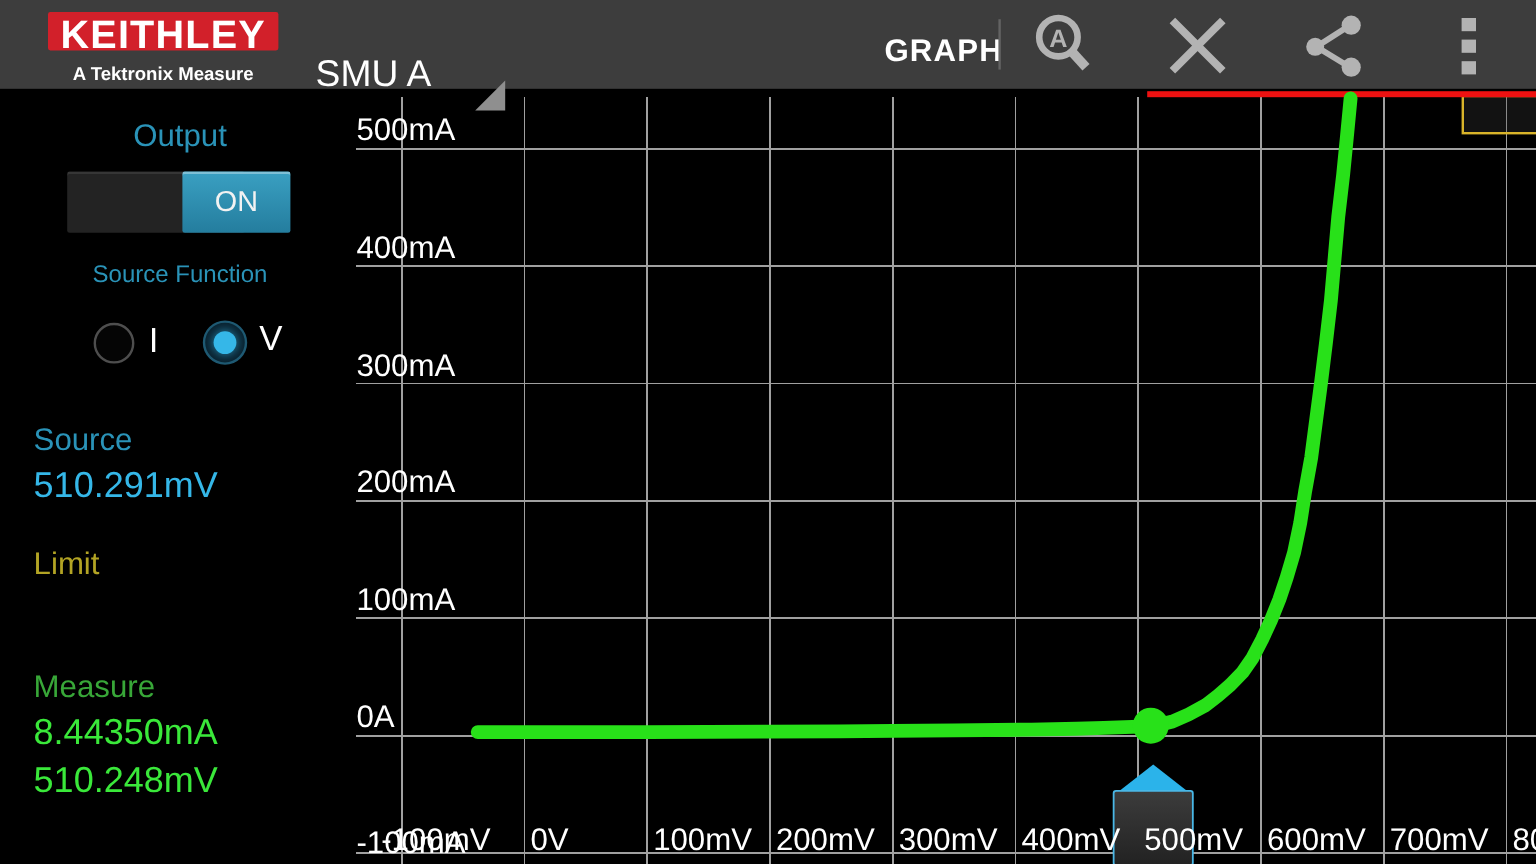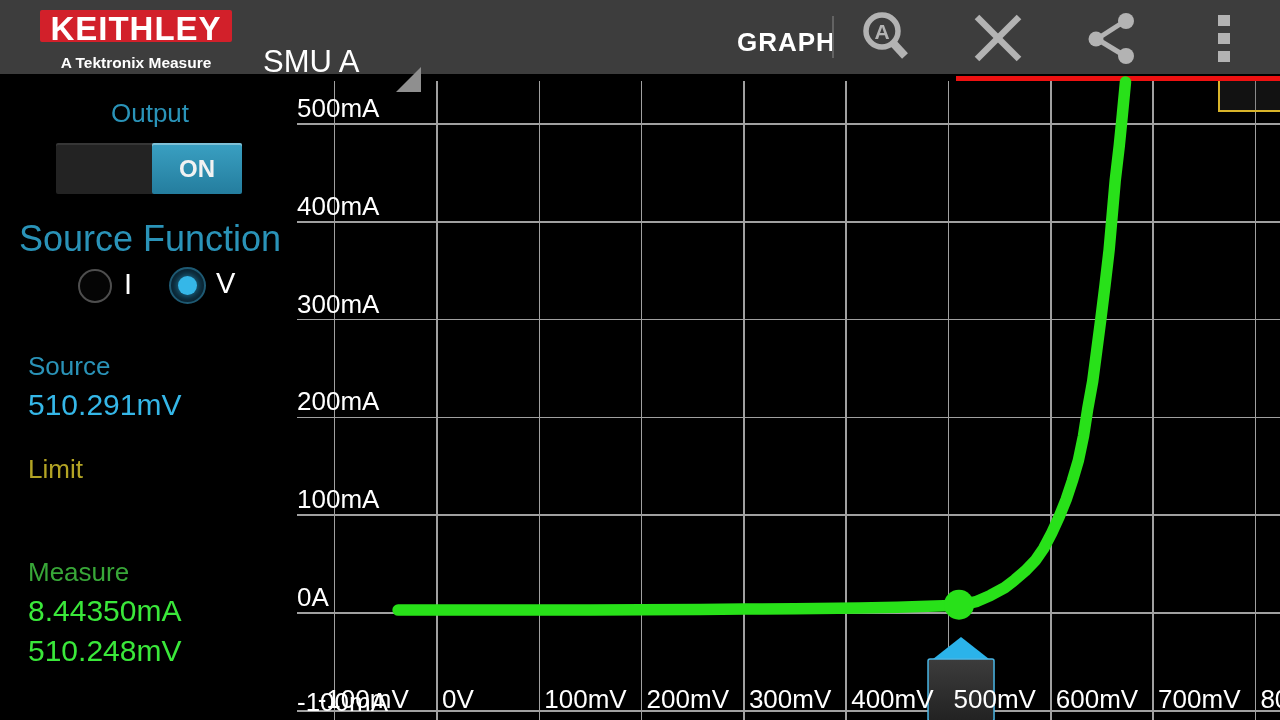--- a/index.html
+++ b/index.html
@@ -20,28 +20,28 @@
   #view-label{position:absolute;left:737px;top:27px;color:#fff;font-size:26px;font-weight:bold;letter-spacing:1px;}
   #bar-divider{position:absolute;left:832px;top:16px;width:2px;height:42px;background:#636363;}
   .icon-btn{position:absolute;top:6px;width:64px;height:64px;display:flex;align-items:center;
             justify-content:center;color:var(--icon-gray);cursor:pointer;}
   #btn-autoscale{left:854px;} #btn-close{left:966px;} #btn-share{left:1079px;} #btn-overflow{left:1192px;}
 
   
   .blue-label{color:var(--label-blue);}
   #output-label{position:absolute;left:0;top:98px;width:300px;text-align:center;font-size:26px;}
   #output-toggle{position:absolute;left:56px;top:143px;width:148px;height:51px;background:#232323;
-                 border-radius:2px;box-shadow:inset 0 2px 0 rgba(255,255,255,0.09);cursor:pointer;font-weight:bold;}
+                 border-radius:2px;box-shadow:inset 0 2px 0 rgba(255,255,255,0.09);cursor:pointer;}
   #toggle-thumb{position:absolute;left:96px;top:0;width:90px;height:51px;border-radius:2px;
                 background:linear-gradient(#3aa0c2,#247f9e 60%,#247d9e);
                 background:linear-gradient(#3aa0c2,#247d9e);
                 box-shadow:inset 0 2px 0 rgba(255,255,255,0.35);
                 display:flex;align-items:center;justify-content:center;
                 color:#f2f2f2;font-size:24px;}
-  #srcfn-label{position:absolute;left:0;top:218px;width:300px;text-align:center;font-size:36px;}
+  #srcfn-label{position:absolute;left:0;top:218px;width:300px;text-align:center;font-size:20px;}
   .radio-outer{position:absolute;border-radius:50%;box-sizing:border-box;cursor:pointer;}
   #radio-i{left:78px;top:269px;width:34px;height:34px;border:2px solid #4e4e4e;background:#050505;}
   #radio-v{left:169px;top:267px;width:37px;height:37px;border:2px solid #1f5972;background:#0a2331;
            display:flex;align-items:center;justify-content:center;}
   #radio-v-dot{width:19px;height:19px;border-radius:50%;background:var(--accent-blue);
                box-shadow:0 0 7px 1px rgba(53,183,232,0.55);}
   .radio-label{position:absolute;color:#fff;font-size:29px;}
   #radio-i-label{left:124px;top:268px;}
   #radio-v-label{left:216px;top:267px;}
   .pgroup{position:absolute;left:28px;}

